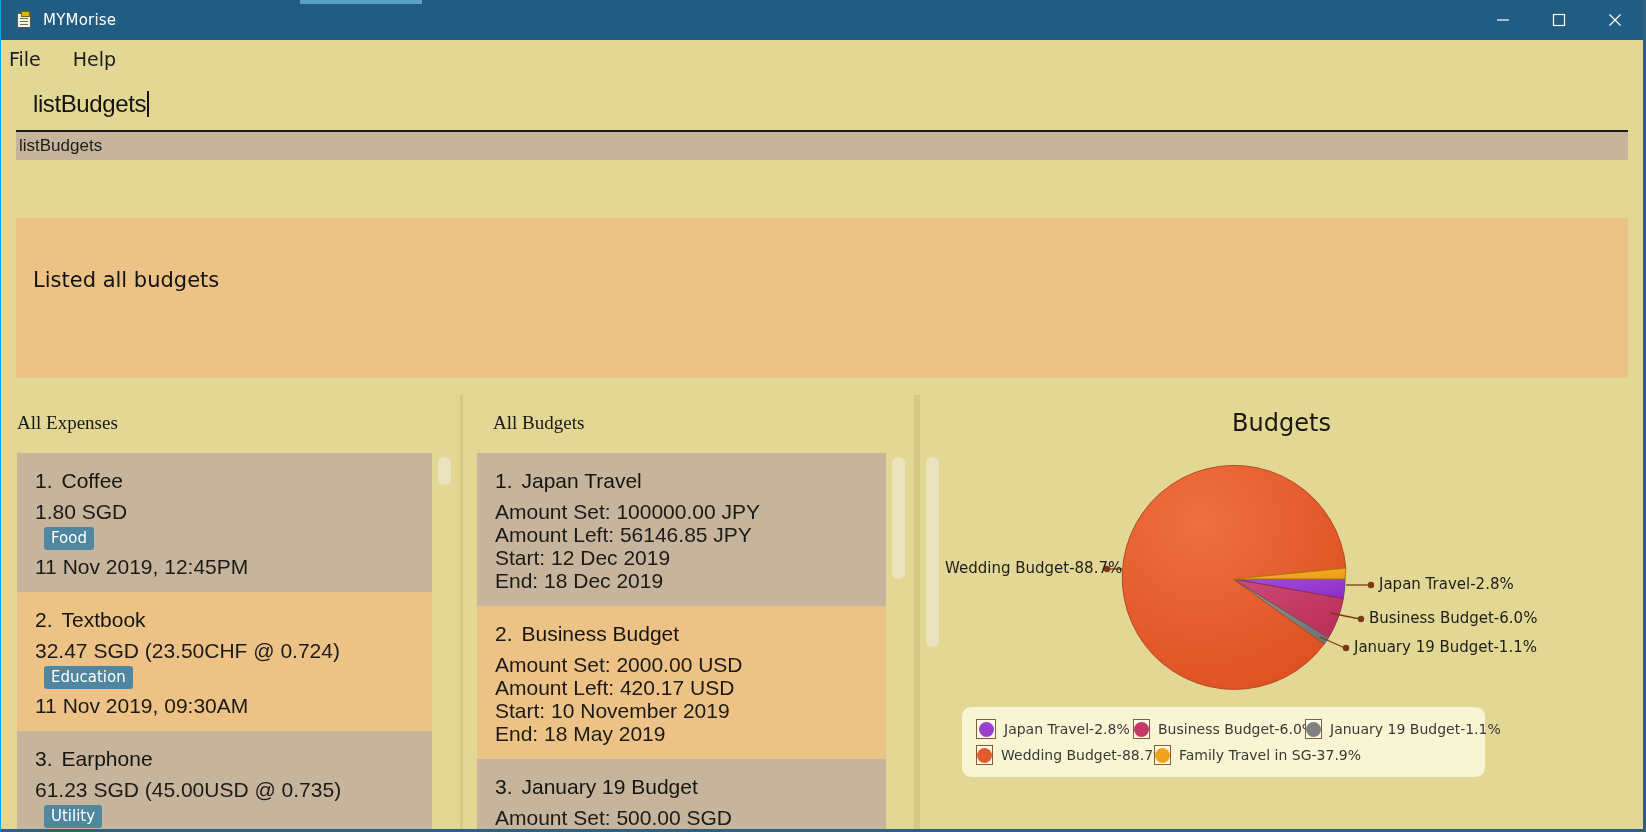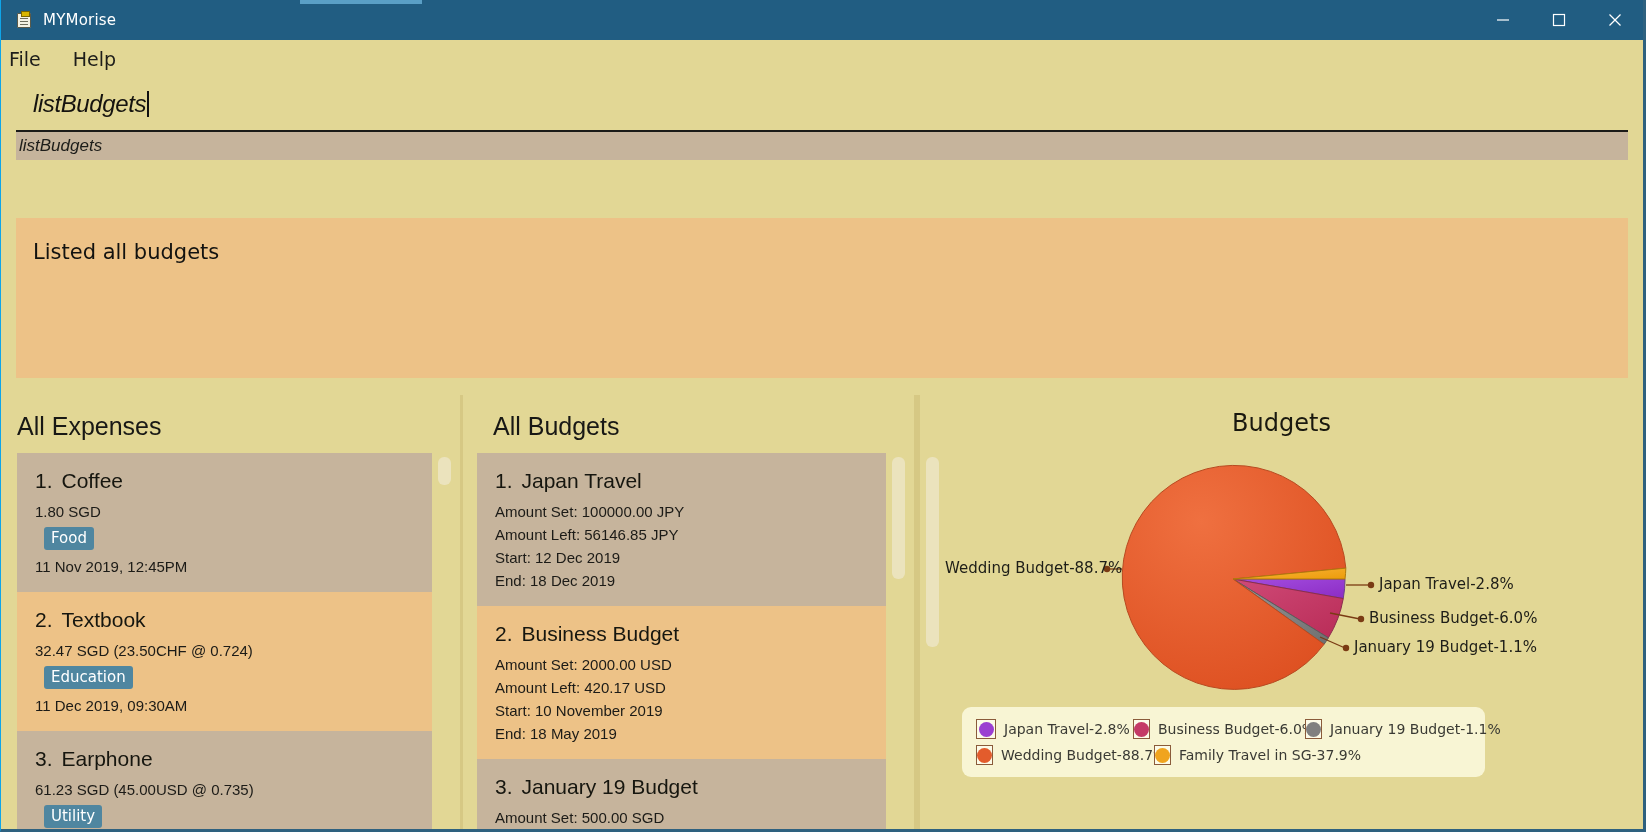--- a/index.html
+++ b/index.html
@@ -84,21 +84,20 @@
   }
   .menu-item {
     font-size: 19px;
     color: #1d1d1a;
     font-family: "DejaVu Sans", sans-serif;
   }
 
   
   .command-area {
     padding: 0 15px;
-    font-style: italic;
   }
   .command-box {
     height: 54px;
     display: flex; align-items: center;
     border-bottom: 2px solid #1b1b18;
     padding-left: 17px;
   }
   .command-text {
     font-size: 24px;
     color: #15130f;
@@ -132,43 +131,44 @@
   }
   .feedback-box {
     height: 160px;
     background: #edc287;
     padding: 22px 0 0 17px;
   }
   .feedback-text {
     font-size: 21px;
     color: #121210;
     font-family: "DejaVu Sans", sans-serif;
+    margin-top: 28px;
   }
 
   
   .main {
     position: absolute;
     left: 0; right: 0;
     top: 395px; bottom: 0;
     display: flex;
     background: #e2d795;
   }
   .col {
     position: relative;
     height: 100%;
     overflow: hidden;
   }
   .col-expenses { width: 459px; }
   .col-budgets  { width: 457px; border-left: 3px solid #d6c884; border-right: 3px solid #d6c884;}
   .col-chart    { flex: 1; border-left: 3px solid #d6c884; }
 
   .col-title {
-    font-size: 25px;
+    font-size: 19px;
     color: #181815;
-    font-family: Liberation Sans, sans-serif;
+    font-family: Liberation Serif, serif;
     padding: 17px 0 0 16px;
   }
   .col-budgets .col-title { padding-left: 30px; }
 
   .list {
     position: absolute;
     left: 16px; right: 28px;
     top: 58px; bottom: 0;
   }
   .col-budgets .list { left: 14px; right: 28px; top: 58px;}
@@ -179,21 +179,21 @@
   .card.odd  { background: #c6b49c; }
   .card.even { background: #edc287; }
   .card-title {
     font-size: 21px;
     color: #16160f;
     font-family: "Liberation Sans", sans-serif;
     margin-bottom: 7px;
   }
   .card-title .num { margin-right: 9px; }
   .card-line {
-    font-size: 15px;
+    font-size: 21px;
     color: #1c1b17;
     font-family: "Liberation Sans", sans-serif;
     line-height: 23px;
   }
   .tagrow { margin: 4px 0 5px 9px; }
   .tag {
     display: inline-block;
     background: #4f86a0;
     color: #ffffff;
     font-size: 15px;
@@ -337,21 +337,21 @@
         </div>
 
         <div class="card even">
           <div class="card-title">
             <span class="num">2.</span><span>Textbook</span>
           </div>
           <div class="card-line">32.47 SGD  (23.50CHF @ 0.724)</div>
           <div class="tagrow">
             <span class="tag">Education</span>
           </div>
-          <div class="card-line">11 Dec 2019, 09:30AM</div>
+          <div class="card-line">11 Nov 2019, 09:30AM</div>
         </div>
 
         <div class="card odd">
           <div class="card-title">
             <span class="num">3.</span><span>Earphone</span>
           </div>
           <div class="card-line">61.23 SGD  (45.00USD @ 0.735)</div>
           <div class="tagrow">
             <span class="tag">Utility</span>
           </div>

